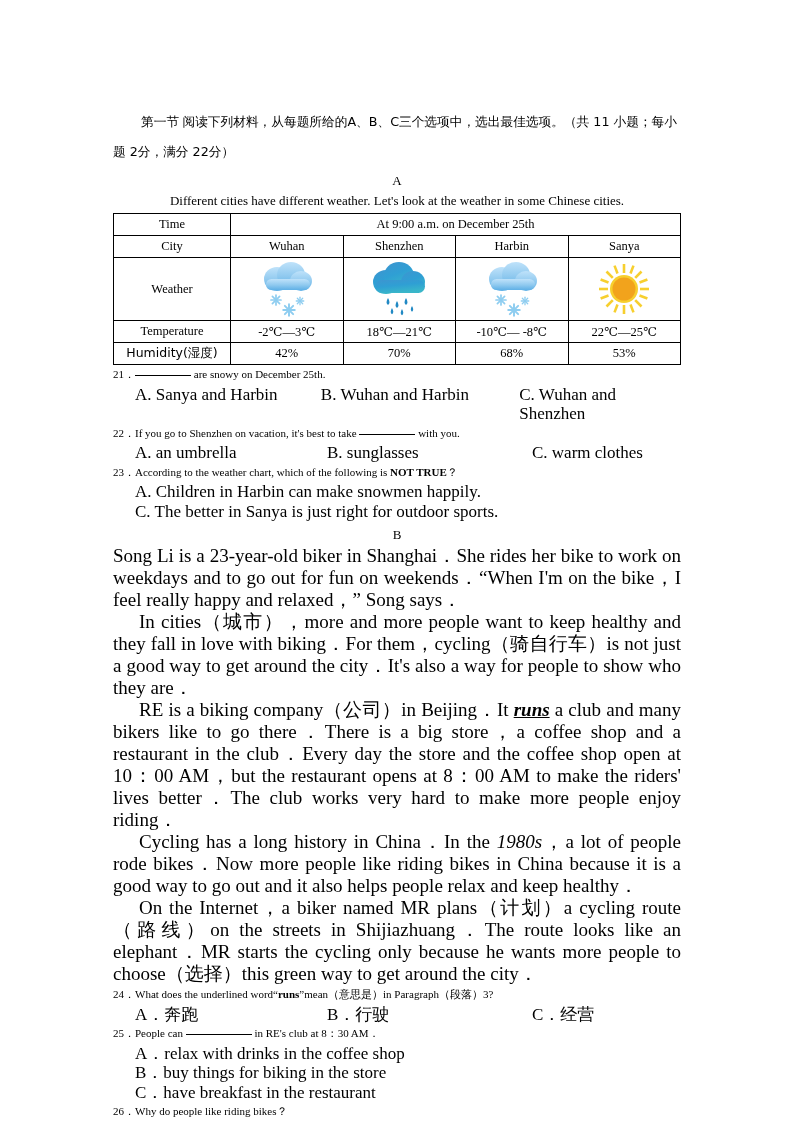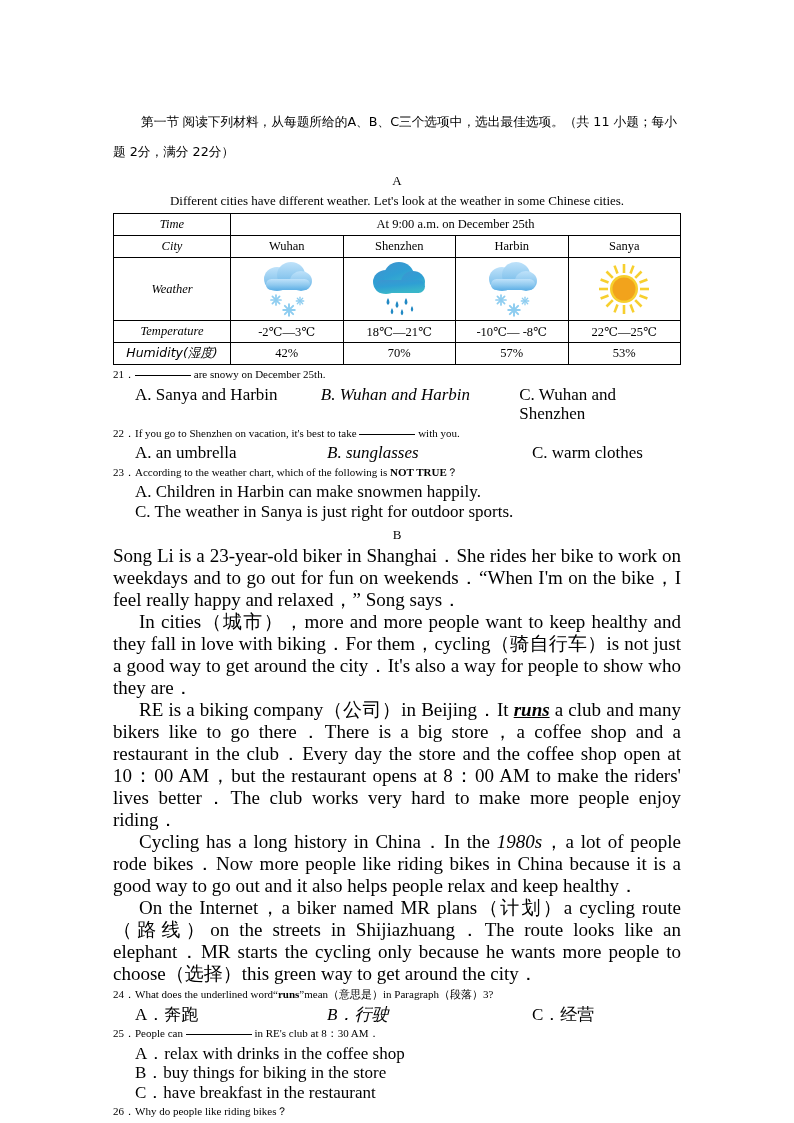--- a/index.html
+++ b/index.html
@@ -58,21 +58,21 @@
     table-layout: fixed;
   }
   table.weather td {
     border: 1px solid #000000;
     text-align: center;
     vertical-align: middle;
     font-size: 12.5px;
     padding: 1px 2px;
     height: 19px;
   }
-  td.label-col { width: 112px; font-style: italic; }
+  td.label-col { width: 112px; }
   td.city-col  { width: 114px; }
   td.weather-row { height: 63px; }
   .cn-inline { font-family: "DejaVu Sans", "Liberation Sans", sans-serif; font-size: 11.5px; }
   .temp { font-size: 12.5px; }
 
   
   .icon-wrap {
     width: 100%;
     height: 60px;
     display: flex;
@@ -86,21 +86,21 @@
     line-height: 19.5px;
     white-space: nowrap;
   }
   .q-opts {
     font-size: 17px;
     line-height: 19.5px;
     padding-left: 22px;
     display: flex;
   }
   .opt-a { width: 192px; }
-  .opt-b { width: 205px; font-style: italic; }
+  .opt-b { width: 205px; }
   .opt-c { }
   .q-opt-line {
     font-size: 17px;
     line-height: 19.5px;
     padding-left: 22px;
   }
   .blank-line {
     display: inline-block;
     border-bottom: 1px solid #000;
     width: 56px;
@@ -277,21 +277,21 @@
         <td class="label-col">Temperature</td>
         <td class="temp">-2℃—3℃</td>
         <td class="temp">18℃—21℃</td>
         <td class="temp">-10℃— -8℃</td>
         <td class="temp">22℃—25℃</td>
       </tr>
       <tr>
         <td class="label-col cn-inline">Humidity(湿度)</td>
         <td>42%</td>
         <td>70%</td>
-        <td>57%</td>
+        <td>68%</td>
         <td>53%</td>
       </tr>
     </tbody>
       </table>
 
     <div class="q">
       <span>21．</span><span class="blank-line"></span><span> are snowy on December 25th.</span>
     </div>
     <div class="q-opts">
       <span class="opt-a">A. Sanya and Harbin</span>
@@ -305,21 +305,21 @@
     <div class="q-opts">
       <span class="opt-a">A. an umbrella</span>
       <span class="opt-b">B. sunglasses</span>
       <span class="opt-c">C. warm clothes</span>
     </div>
 
     <div class="q">
       <span>23．</span><span>According to the weather chart, which of the following is </span><span class="bold">NOT TRUE</span><span>？</span>
     </div>
     <div class="q-opt-line">A. Children in Harbin can make snowmen happily.</div>
-    <div class="q-opt-line">C. The weather in Sanya is just right for outdoor sports.</div>
+    <div class="q-opt-line">C. The better in Sanya is just right for outdoor sports.</div>
 
     <div class="section-letter">B</div>
     <div class="para">Song Li is a 23-year-old biker in Shanghai．She rides her bike to work on weekdays and to go out for fun on weekends．“When I'm on the bike，I feel really happy and relaxed，” Song says．</div>
     <div class="para indent">In cities（城市），more and more people want to keep healthy and they fall in love with biking．For them，cycling（骑自行车）is not just a good way to get around the city．It's also a way for people to show who they are．</div>
     <div class="para indent">
       <span>RE is a biking company（公司）in Beijing．It </span><span class="run-word">runs</span><span> a club and many bikers like to go there．There is a big store，a coffee shop and a restaurant in the club．Every day the store and the coffee shop open at 10：00 AM，but the restaurant opens at 8：00 AM to make the riders' lives better．The club works very hard to make more people enjoy riding．</span>
     </div>
     <div class="para indent">
       <span>Cycling has a long history in China．In the </span><span class="ital">1980s</span><span>，a lot of people rode bikes．Now more people like riding bikes in China because it is a good way to go out and it also helps people relax and keep healthy．</span>
     </div>

